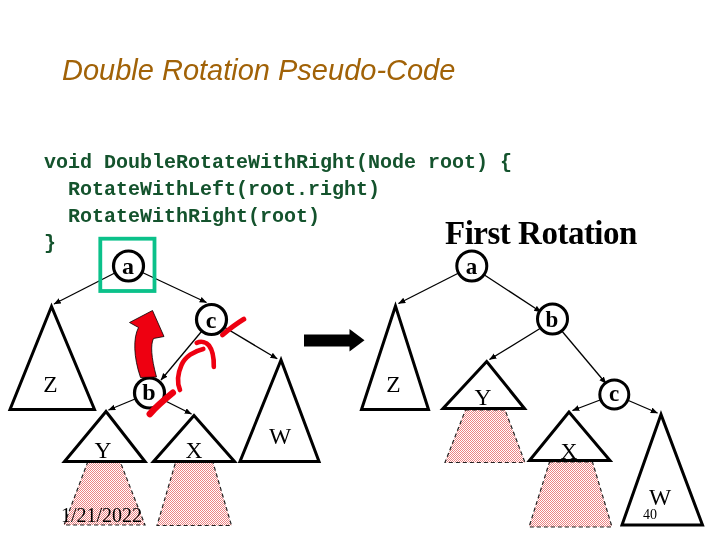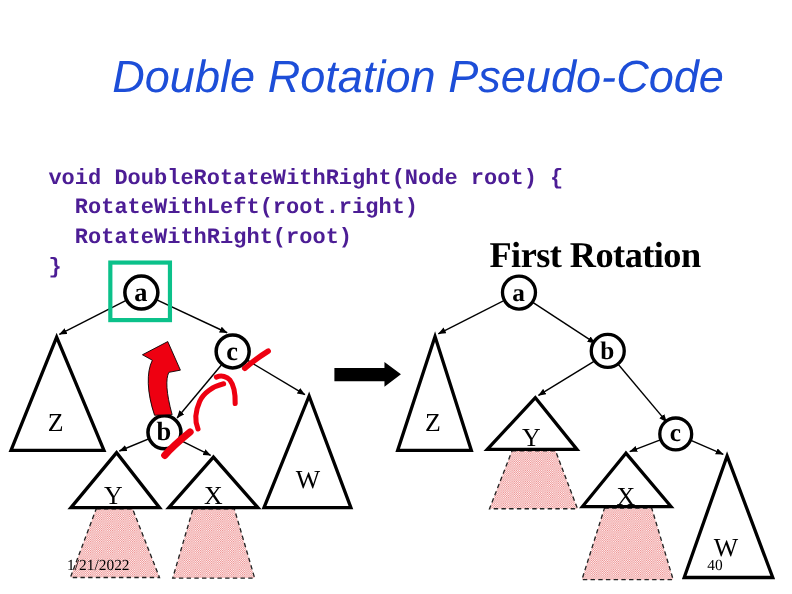--- a/index.html
+++ b/index.html
@@ -1,24 +1,24 @@
 <!DOCTYPE html>
 <html><head>
 <meta charset="utf-8">
 <style>
   html,body{margin:0;padding:0;}
   body{width:720px;height:540px;background:#fff;position:relative;overflow:hidden;
        font-family:"Liberation Sans",sans-serif;}
   .abs{position:absolute;white-space:pre;z-index:5;}
-  #title{left:62px;top:52px;font-size:41px;font-style:italic;color:#1d4ed8;line-height:36px;margin-left:40px;}
+  #title{left:62px;top:52px;font-size:29px;font-style:italic;color:#a16207;line-height:36px;}
   #code{left:44px;top:149px;font-family:"Liberation Mono",monospace;font-weight:bold;
-        font-size:20px;line-height:27px;color:#4c1d95;}
+        font-size:20px;line-height:27px;color:#14532d;}
   #frot{left:445px;top:219px;font-family:"Liberation Serif",serif;font-weight:bold;
         font-size:33px;line-height:29px;letter-spacing:-0.5px;color:#000;}
-  #date{left:61px;top:508px;font-family:"Liberation Serif",serif;font-size:14px;line-height:14px;}
+  #date{left:61px;top:508px;font-family:"Liberation Serif",serif;font-size:20px;line-height:14px;}
   #pnum{left:643px;top:508px;font-family:"Liberation Serif",serif;font-size:14px;line-height:14px;}
   svg{position:absolute;left:0;top:0;}
 </style>
 </head>
 <body>
 <div class="abs" id="title">Double Rotation Pseudo-Code</div>
 <div class="abs" id="code">void DoubleRotateWithRight(Node root) {
   RotateWithLeft(root.right)
   RotateWithRight(root)
 }</div>

